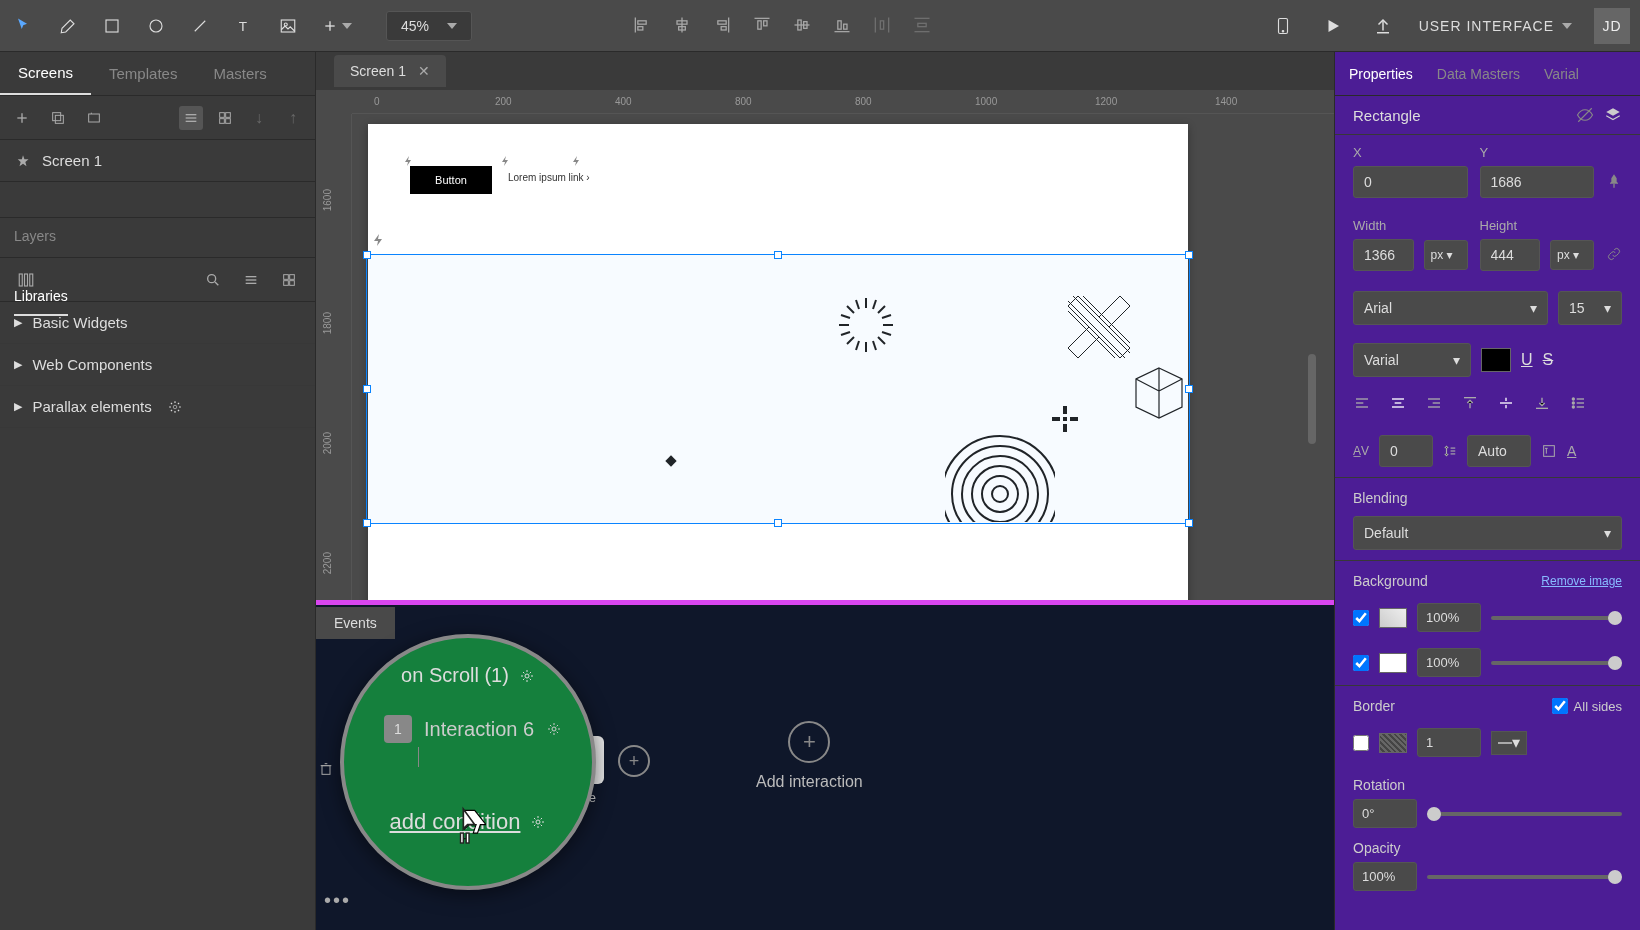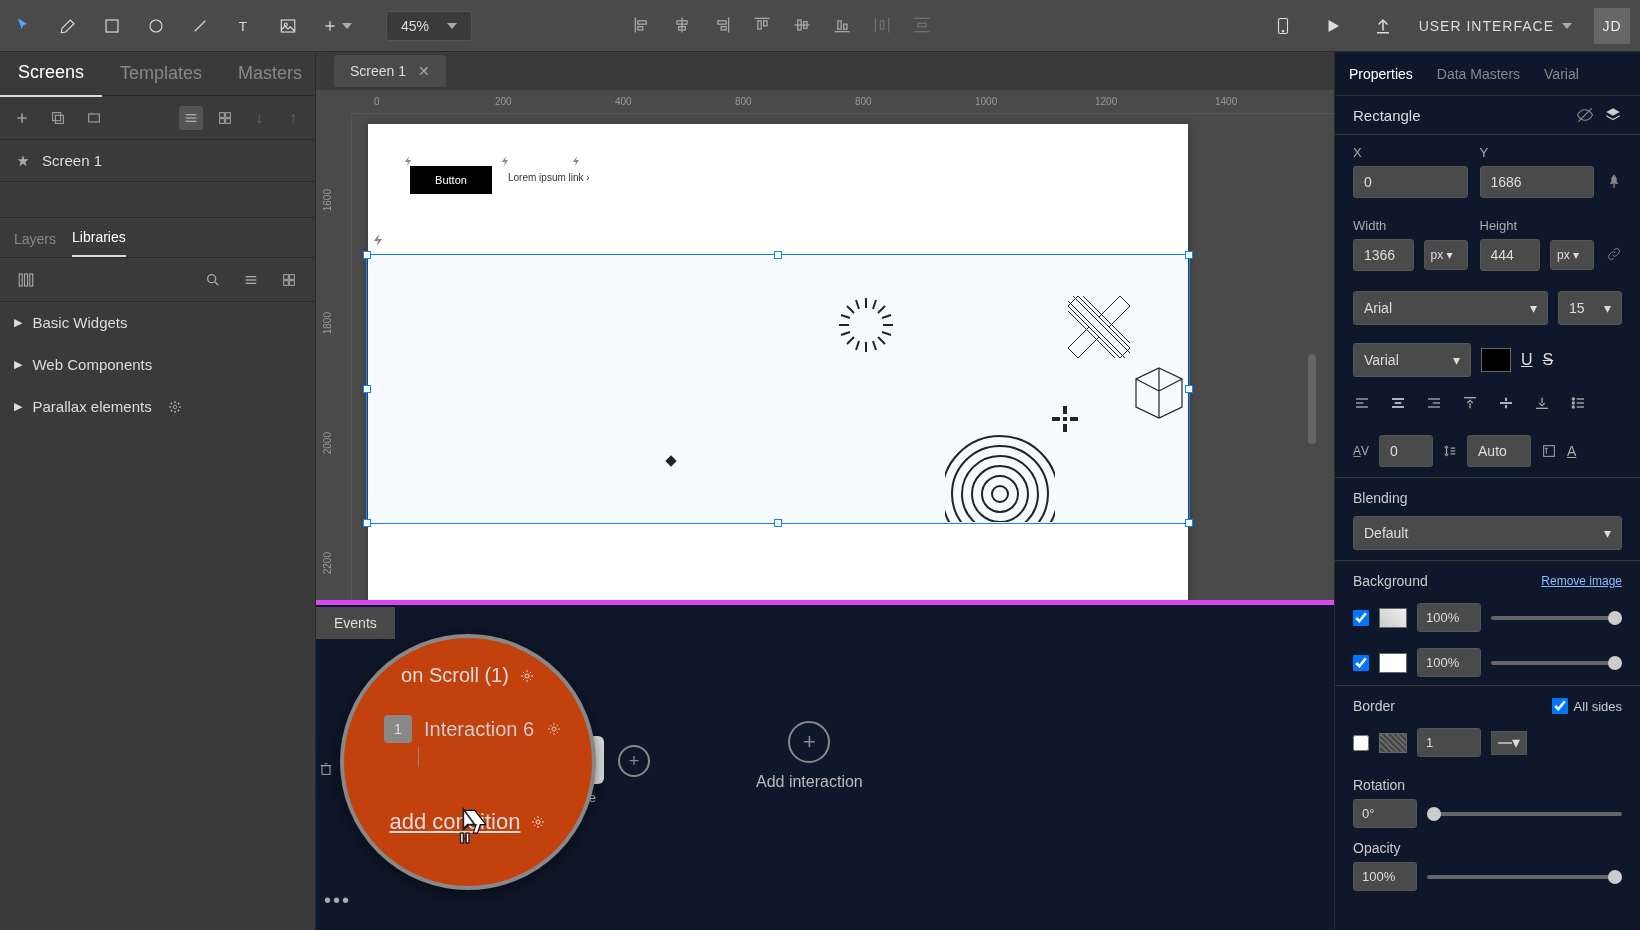--- a/index.html
+++ b/index.html
@@ -12,28 +12,28 @@
     .zoom-select { margin-left: 30px; background: #3a3a3a; border: 1px solid #555; color: #ddd; padding: 6px 14px; font-size: 14px; border-radius: 3px; display: flex; align-items: center; gap: 18px; }
     .align-tools { margin-left: 160px; display: flex; gap: 18px; }
     .align-btn { width: 22px; height: 22px; cursor: pointer; color: #aaa; }
     .toolbar-right { margin-left: auto; display: flex; align-items: center; gap: 22px; }
     .user-proj { color: #ddd; font-size: 14px; letter-spacing: 1px; display: flex; align-items: center; gap: 8px; }
     .user-badge { background: #666; color: #eee; width: 36px; height: 36px; display: flex; align-items: center; justify-content: center; font-size: 14px; letter-spacing: 1px; }
     
     
     .left-panel { position: absolute; top: 52px; left: 0; width: 316px; bottom: 0; background: #3a3a3a; border-right: 1px solid #2a2a2a; }
     .left-tabs { height: 44px; display: flex; align-items: center; background: #3a3a3a; border-bottom: 1px solid #2a2a2a; }
-    .left-tab { padding: 12px 18px; font-size: 18px; color: #888; cursor: pointer; }
+    .left-tab { padding: 12px 18px; font-size: 15px; color: #888; cursor: pointer; }
     .left-tab.active { color: #fff; border-bottom: 2px solid #ddd; }
     .left-controls { height: 44px; display: flex; align-items: center; padding: 0 10px; border-bottom: 1px solid #2a2a2a; gap: 12px; }
     .icon-btn { width: 24px; height: 24px; cursor: pointer; color: #aaa; display: flex; align-items: center; justify-content: center; }
     .screen-item { padding: 12px 16px; display: flex; align-items: center; gap: 12px; font-size: 15px; border-bottom: 1px solid #2a2a2a; }
     .screen-list { height: 78px; border-bottom: 1px solid #2a2a2a; }
     
-    .sub-tabs { display: flex; padding: 0 14px; border-bottom: 1px solid #2a2a2a; height: 40px; align-items: flex-end; gap: 16px; }
+    .sub-tabs { display: flex; padding: 0 14px; border-bottom: 1px solid #2a2a2a; height: 40px; align-items: flex-start; gap: 24px; flex-direction: column; }
     .sub-tab { font-size: 14px; color: #888; cursor: pointer; padding: 10px 0; }
     .sub-tab.active { color: #fff; border-bottom: 2px solid #ddd; }
     .lib-controls { height: 44px; display: flex; align-items: center; padding: 0 14px; justify-content: space-between; border-bottom: 1px solid #2a2a2a; }
     .lib-ctrl-right { display: flex; gap: 14px; }
     .lib-section { padding: 12px 14px; display: flex; align-items: center; gap: 10px; font-size: 15px; border-bottom: 1px solid #383838; cursor: pointer; }
     
     
     .canvas-area { position: absolute; top: 52px; left: 316px; right: 306px; bottom: 0; background: #4a4a4a; }
     .screen-tab-bar { height: 38px; background: #3a3a3a; display: flex; align-items: center; padding-left: 18px; }
     .screen-tab { background: #4a4a4a; padding: 8px 16px; font-size: 14px; display: flex; align-items: center; gap: 12px; border-radius: 4px 4px 0 0; }
@@ -59,30 +59,30 @@
     .events-tab-label { background: #494949; padding: 8px 18px; font-size: 14px; }
     .events-body { padding: 0 18px; position: relative; height: calc(100% - 36px); }
     .add-interaction { position: absolute; left: 440px; top: 80px; display: flex; flex-direction: column; align-items: center; gap: 10px; color: #bbb; }
     .add-int-plus { width: 42px; height: 42px; border: 2px solid #888; border-radius: 50%; display: flex; align-items: center; justify-content: center; font-size: 22px; color: #888; }
     .move-node { position: absolute; left: 240px; top: 95px; display: flex; flex-direction: column; align-items: center; gap: 6px; }
     .move-box { width: 48px; height: 48px; background: #e8e8e8; border-radius: 6px; display: flex; align-items: center; justify-content: center; }
     .plus-circle { position: absolute; left: 302px; top: 104px; width: 32px; height: 32px; border: 2px solid #888; border-radius: 50%; display: flex; align-items: center; justify-content: center; font-size: 18px; color: #888; }
     .more-dots { position: absolute; bottom: 18px; left: 8px; color: #aaa; font-size: 20px; letter-spacing: 2px; }
     
     
-    .magnifier { position: absolute; bottom: 40px; left: 340px; width: 256px; height: 256px; border-radius: 50%; background: #c2410c; border: 4px solid #888; box-shadow: 0 4px 20px rgba(0,0,0,0.5); overflow: hidden; z-index: 100; }
+    .magnifier { position: absolute; bottom: 40px; left: 340px; width: 256px; height: 256px; border-radius: 50%; background: #15803d; border: 4px solid #888; box-shadow: 0 4px 20px rgba(0,0,0,0.5); overflow: hidden; z-index: 100; }
     .mag-content { padding: 26px; }
     .mag-event { font-size: 20px; color: #ddd; display: flex; align-items: center; gap: 10px; justify-content: center; }
     .mag-interaction { margin-top: 28px; display: flex; align-items: center; gap: 12px; font-size: 20px; color: #ccc; margin-left: 14px; }
     .mag-box { width: 28px; height: 28px; background: #888; border-radius: 4px; display: flex; align-items: center; justify-content: center; font-size: 14px; color: #ddd; }
     .mag-condition { margin-top: 42px; font-size: 22px; color: #ddd; text-align: center; text-decoration: underline; display: flex; align-items: center; justify-content: center; gap: 10px; }
     .mag-cursor { position: absolute; left: 108px; bottom: 40px; }
     
     
-    .right-panel { position: absolute; top: 52px; right: 0; width: 306px; bottom: 0; background: #0f172a; border-left: 1px solid #2a2a2a; overflow-y: auto; }
+    .right-panel { position: absolute; top: 52px; right: 0; width: 306px; bottom: 0; background: #4c1d95; border-left: 1px solid #2a2a2a; overflow-y: auto; }
     .right-tabs { height: 44px; display: flex; align-items: center; border-bottom: 1px solid #2a2a2a; padding: 0 14px; gap: 24px; }
     .right-tab { font-size: 14px; color: #888; cursor: pointer; }
     .right-tab.active { color: #fff; }
     .prop-row { padding: 10px 18px; display: flex; gap: 12px; align-items: center; }
     .prop-title { padding: 10px 18px; font-size: 15px; border-bottom: 1px solid #383838; display: flex; justify-content: space-between; align-items: center; }
     .prop-col { flex: 1; }
     .prop-label { font-size: 13px; color: #aaa; margin-bottom: 6px; }
     .prop-input { width: 100%; background: #4a4a4a; border: 1px solid #555; color: #ddd; padding: 7px 10px; font-size: 14px; border-radius: 3px; }
     .prop-input-row { display: flex; gap: 10px; align-items: center; }
     .unit-sel { width: 44px; background: #4a4a4a; border: 1px solid #555; color: #ddd; padding: 7px 6px; font-size: 12px; border-radius: 3px; }

